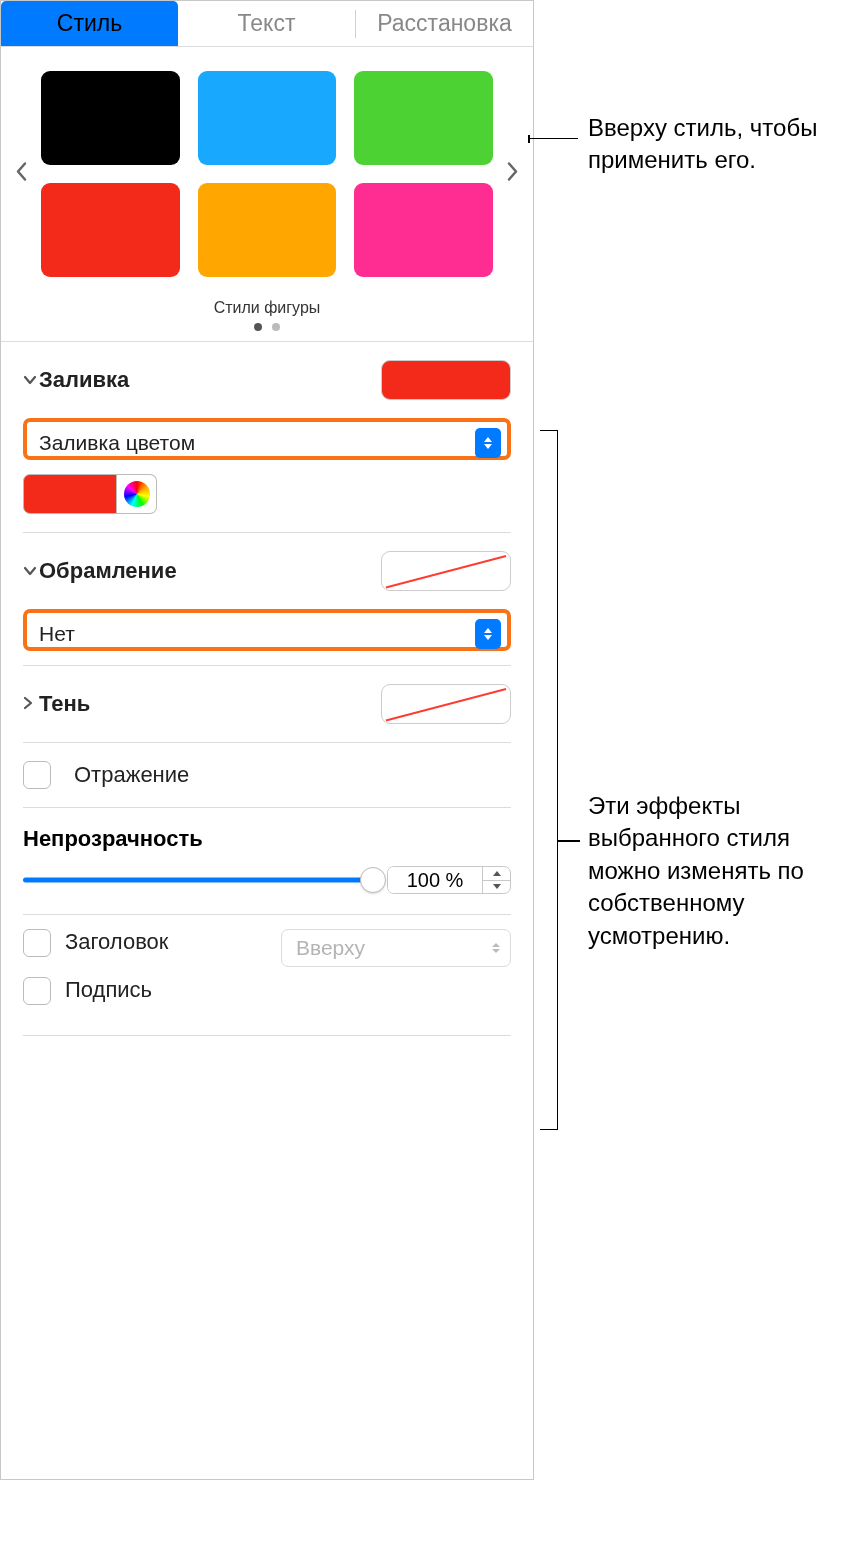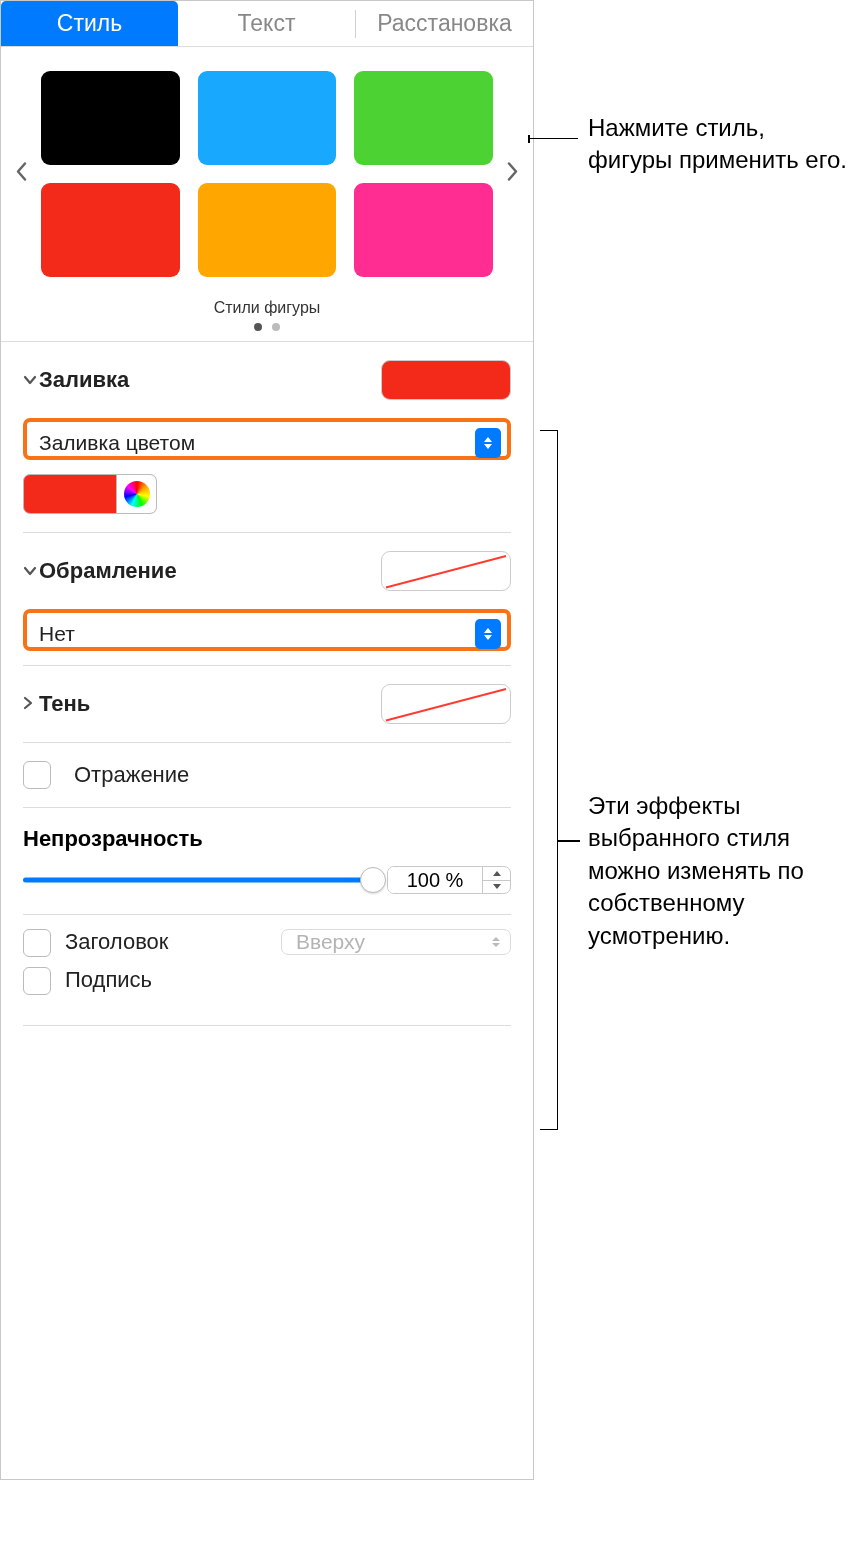--- a/index.html
+++ b/index.html
@@ -29,21 +29,21 @@
       display: flex;
       align-items: center;
       justify-content: center;
       font-size: 23px;
       color: #888;
       cursor: pointer;
       position: relative;
     }
     .tab.active {
       background: #007aff;
-      color: #ffffff;
+      color: #000000;
       border-radius: 5px 5px 0 0;
     }
     .tab-sep {
       width: 1px;
       background: #d0d0d0;
       height: 28px;
       align-self: center;
     }
     .body { padding: 16px 0 0 0; }
     
@@ -257,21 +257,21 @@
       border-right: 4px solid transparent;
     }
     .spin-btns .up { border-bottom: 5px solid #555; }
     .spin-btns .down { border-top: 5px solid #555; }
     
     .title-sub { padding: 14px 22px 20px 22px; }
     .ts-row { display:flex; align-items:flex-start; gap:14px; margin-bottom: 10px; }
     .pos-select {
       margin-left: auto;
       width: 230px;
-      height: 26px;
+      height: 38px;
       border: 1px solid #dcdcdc;
       border-radius: 7px;
       display:flex;
       align-items:center;
       padding: 0 10px 0 14px;
       color: #b4b4b4;
       font-size: 21px;
     }
     .pos-select .sel-arr {
       margin-left:auto;
@@ -462,17 +462,17 @@
       <div class="ts-row">
         <div class="checkbox"></div>
         <span class="check-label">Подпись</span>
       </div>
     </div>
     <hr class="hr">
   </div>
 </div>
 
 <div class="bracket-top"></div>
-<div class="callout callout1" style="width:260px">Нажмите стиль, фигуры применить его.</div>
+<div class="callout callout1" style="width:260px">Вверху стиль, чтобы применить его.</div>
 
 <div class="bracket2"></div>
 <div class="bracket2-lead"></div>
 <div class="callout callout2" style="width:270px">Эти эффекты выбранного стиля можно изменять по собственному усмотрению.</div>
 
 </body></html>

